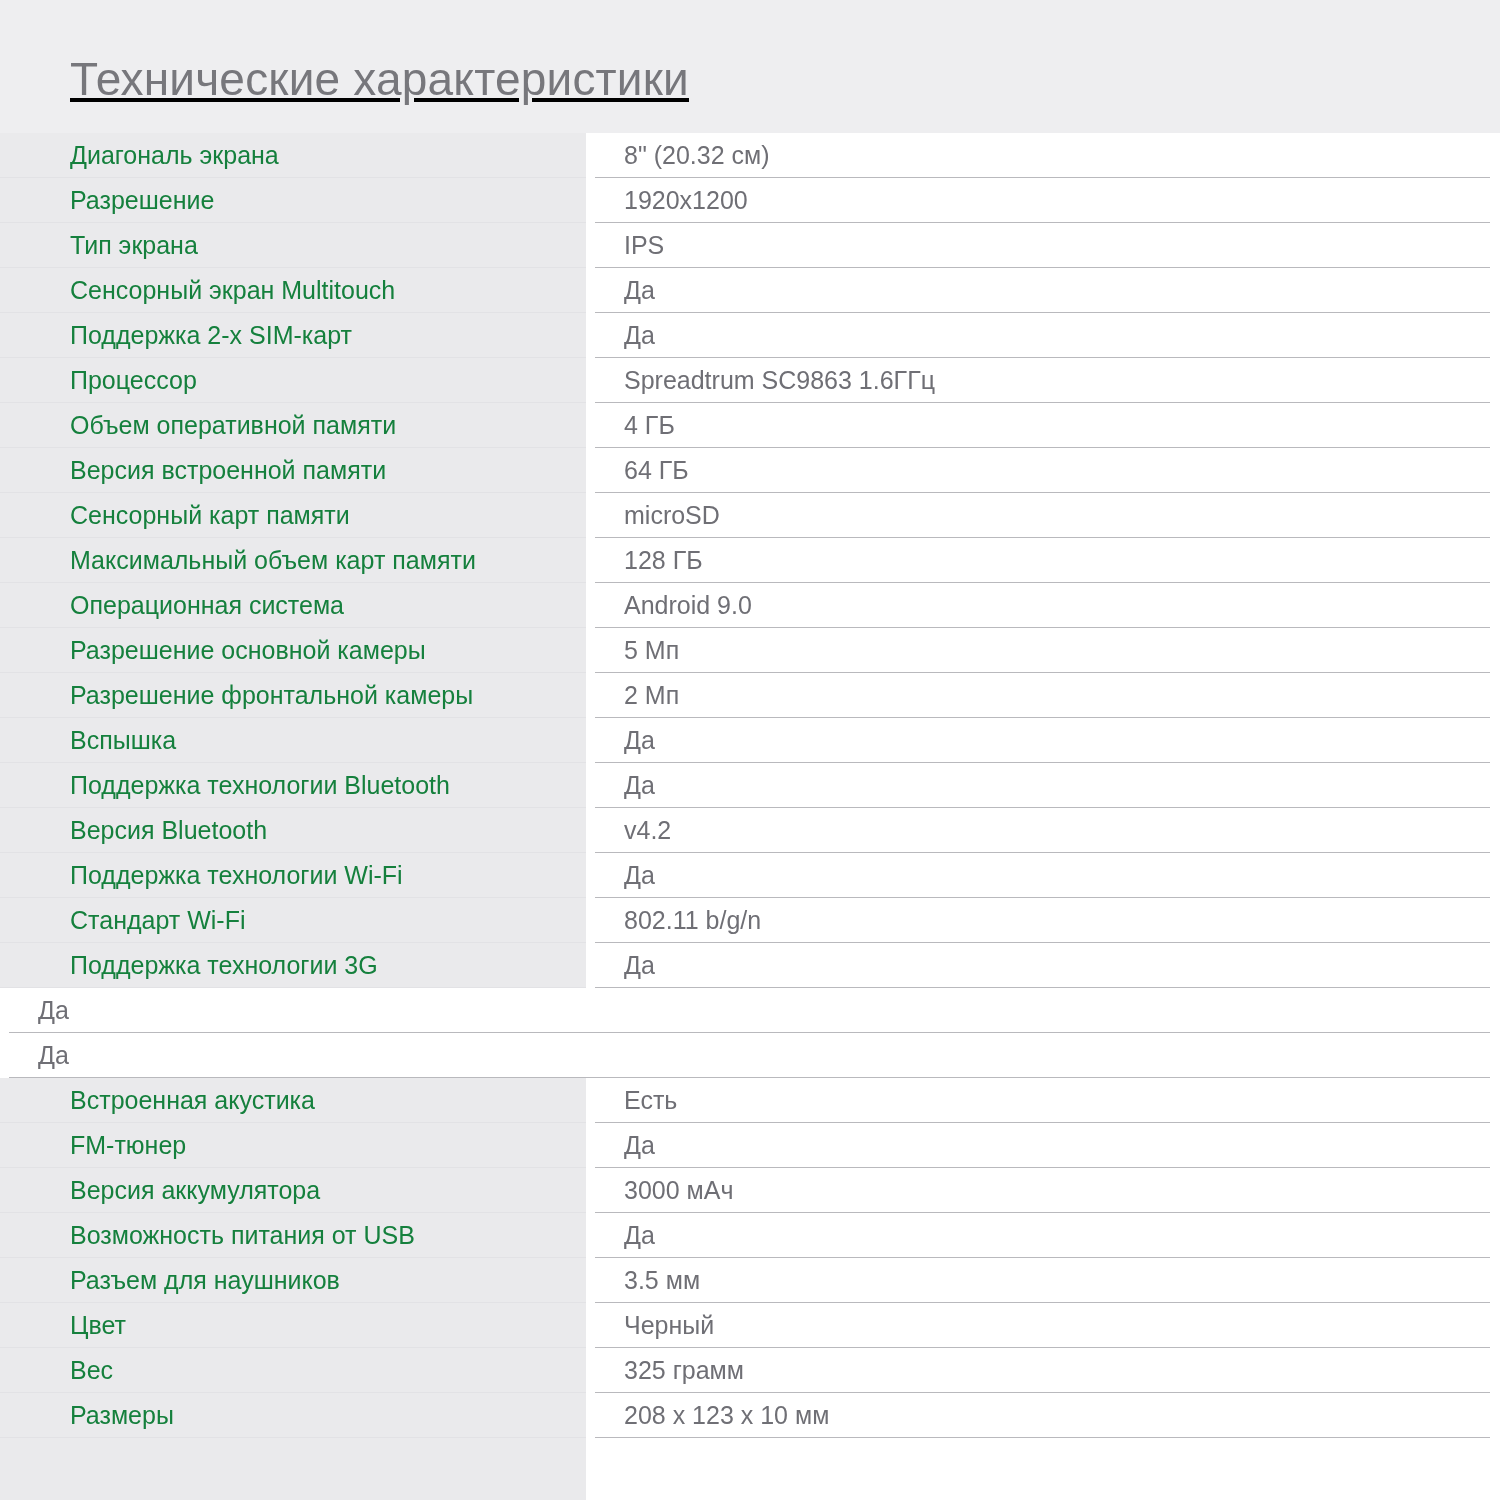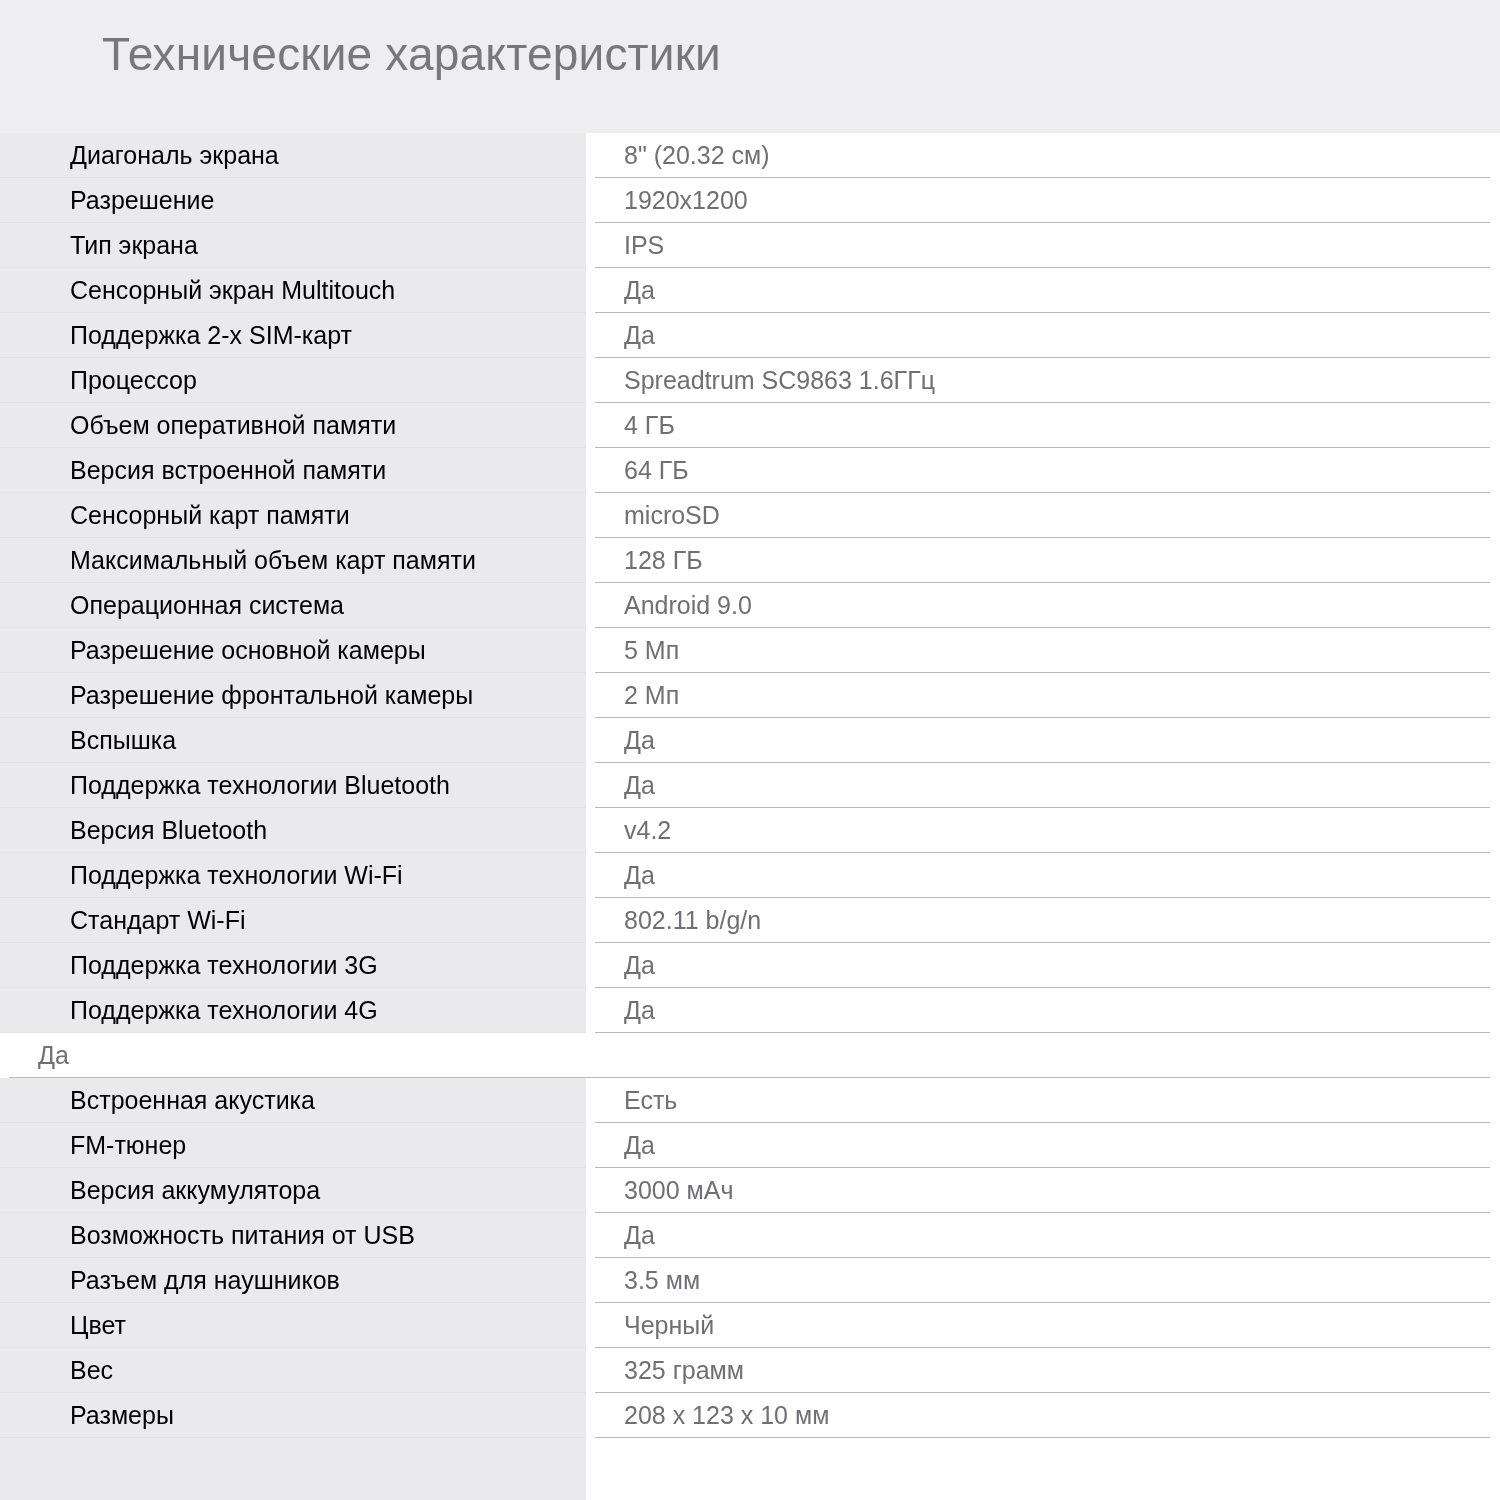--- a/index.html
+++ b/index.html
@@ -19,24 +19,25 @@
   .page {
     position: relative;
     width: 1500px;
     height: 1500px;
     box-sizing: border-box;
   }
 
   
   .header {
     height: 133px;
-    padding-left: 102px;
+    padding-left: 70px;
     display: flex;
-    align-items: flex-start;
+    align-items: flex-end;
     background: #eeeef0;
+    text-decoration: underline;
   }
   .page-title {
     font-size: 46px;
     font-weight: 400;
     color: #77777c;
     letter-spacing: 0.2px;
     line-height: 1;
     white-space: nowrap;
   }
 
@@ -77,21 +78,21 @@
     display: flex;
     align-items: center;
     background: #ffffff;
     border-bottom: 1px solid #b9b9bd;
     margin-right: 10px;
   }
 
   .label-text {
     font-size: 25px;
     font-weight: 400;
-    color: #000000;
+    color: #15803d;
     line-height: 1;
     white-space: nowrap;
   }
   .value-text {
     font-size: 25px;
     font-weight: 400;
     color: #6f6f75;
     line-height: 1;
     white-space: nowrap;
   }
@@ -281,23 +282,20 @@
       <div class="spec-row">
         <div class="cell-label">
           <span class="label-text">Поддержка технологии 3G</span>
         </div>
         <div class="cell-gap"></div>
         <div class="cell-value">
           <span class="value-text">Да</span>
         </div>
       </div>
       <div class="spec-row">
-        <div class="cell-label">
-          <span class="label-text">Поддержка технологии 4G</span>
-        </div>
         <div class="cell-gap"></div>
         <div class="cell-value">
           <span class="value-text">Да</span>
         </div>
       </div>
       <div class="spec-row">
         <div class="cell-gap"></div>
         <div class="cell-value">
           <span class="value-text">Да</span>
         </div>

